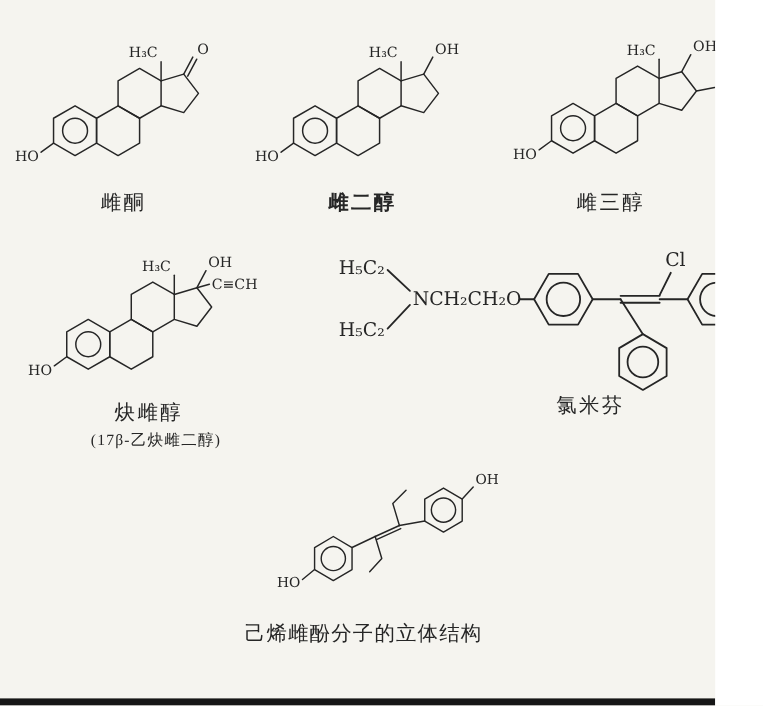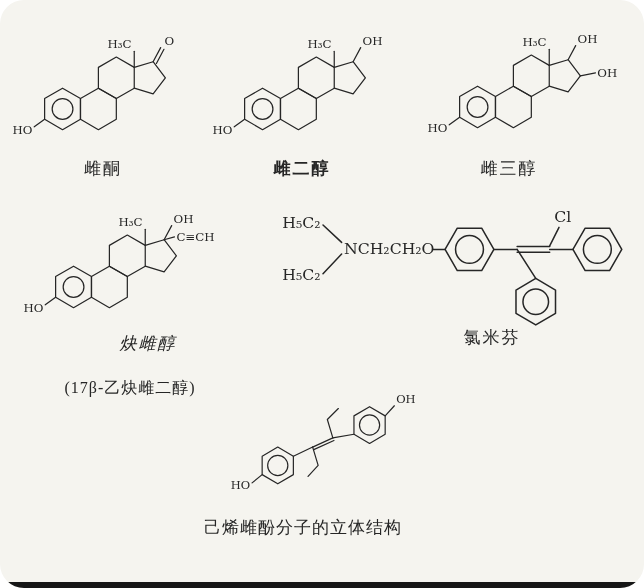--- a/index.html
+++ b/index.html
@@ -1,30 +1,29 @@
 <!DOCTYPE html>
 <html style="--paper: #f5f4ef; --ink: #262626;"><head>
 <meta charset="utf-8">
 <style>
   :root { --paper:#f5f4ef; --ink:#262626; }
   html, body { margin:0; padding:0; }
   .page {
-    position:relative; width:644px; height:588px; overflow:hidden;
+    position:relative; width:596px; height:588px; overflow:hidden;
     background:var(--paper); color:var(--ink);
     font-family:"Liberation Serif","DejaVu Serif",serif;
-    border-radius:24px;
   }
   .abs { position:absolute; }
   .cname {
     position:absolute; transform:translateX(-50%);
     font-size:17px; letter-spacing:2px; white-space:nowrap;
   }
   .subname {
     position:absolute; transform:translateX(-50%);
-    font-size:16px; letter-spacing:1px; white-space:nowrap;margin-top:20px;
+    font-size:13px; letter-spacing:1px; white-space:nowrap;
   }
   .caption {
     position:absolute; transform:translateX(-50%);
     font-size:17px; letter-spacing:1px; white-space:nowrap;font-family:Liberation Serif, serif;
   }
   svg { overflow:visible; display:block; }
   svg .b { fill:none; stroke:var(--ink); stroke-width:1.3px; stroke-linecap:round; stroke-linejoin:round; }
   svg text { fill:var(--ink); font-family:"DejaVu Serif","DejaVu Sans",serif; font-size:12.5px; }
   svg text.big { font-size:13.5px; }
   .scanbar { position:absolute; left:0; right:0; bottom:0; height:6px; background:#161616; }
@@ -106,21 +105,21 @@
         <line x1="42" y1="101" x2="31" y2="109"></line>
         <line x1="157" y1="40" x2="165" y2="25"></line>
         <line x1="157" y1="40" x2="168" y2="37"></line>
       </g>
       <text x="134" y="25" text-anchor="end">H₃C</text>
       <text x="167" y="22">OH</text>
       <text x="170" y="41">C≡CH</text>
       <text x="29" y="117" text-anchor="end">HO</text>
     </svg>
   </div>
-  <div class="cname" style="left:148px; top:332px;font-style:italic;">炔雌醇</div>
+  <div class="cname" style="left:124px; top:332px;">炔雌醇</div>
   <div class="subname" style="left:130px; top:358px;">(17β-乙炔雌二醇)</div>
 
   <div class="abs" style="left:280px; top:198px;">
     <svg width="372" height="140" viewBox="0 0 320 120">
       <g class="b">
         <line x1="37" y1="23" x2="53" y2="38"></line>
         <line x1="37" y1="65" x2="53" y2="48"></line>
         <line x1="132" y1="44" x2="142" y2="44"></line>
         <polygon points="184,44 173.5,62.2 152.5,62.2 142,44 152.5,25.8 173.5,25.8"></polygon>
         <circle cx="163" cy="44" r="12"></circle>

